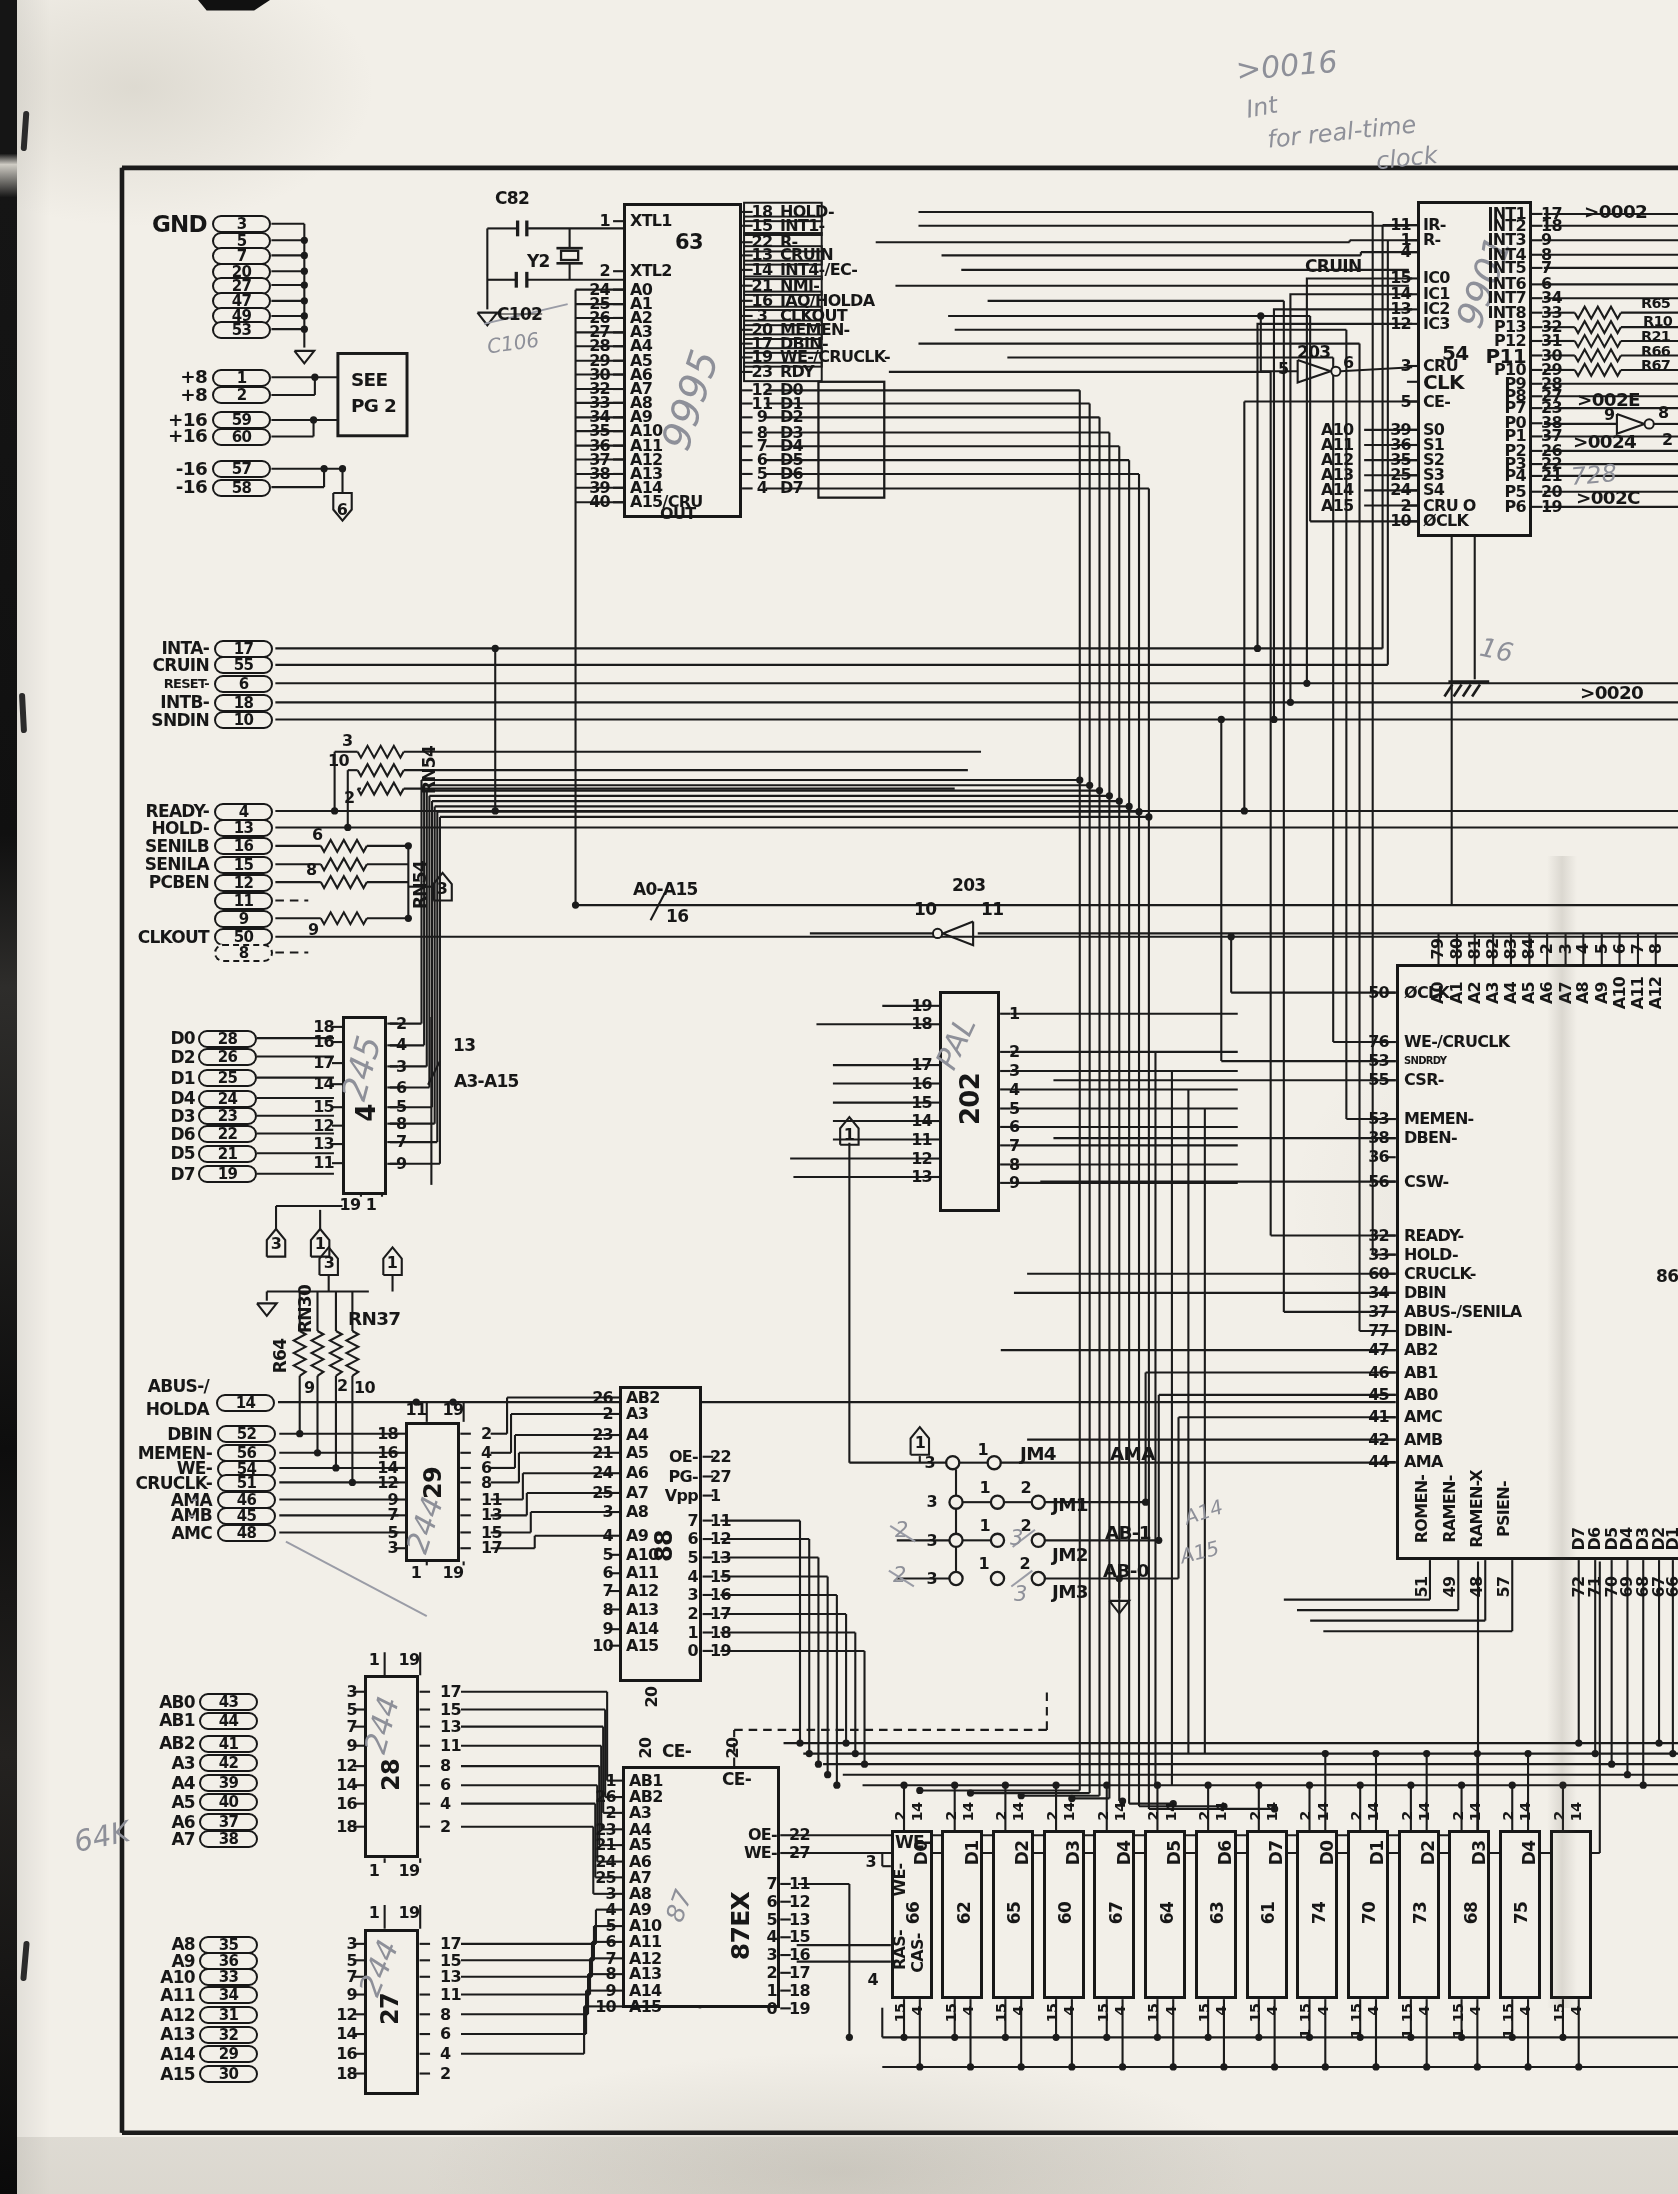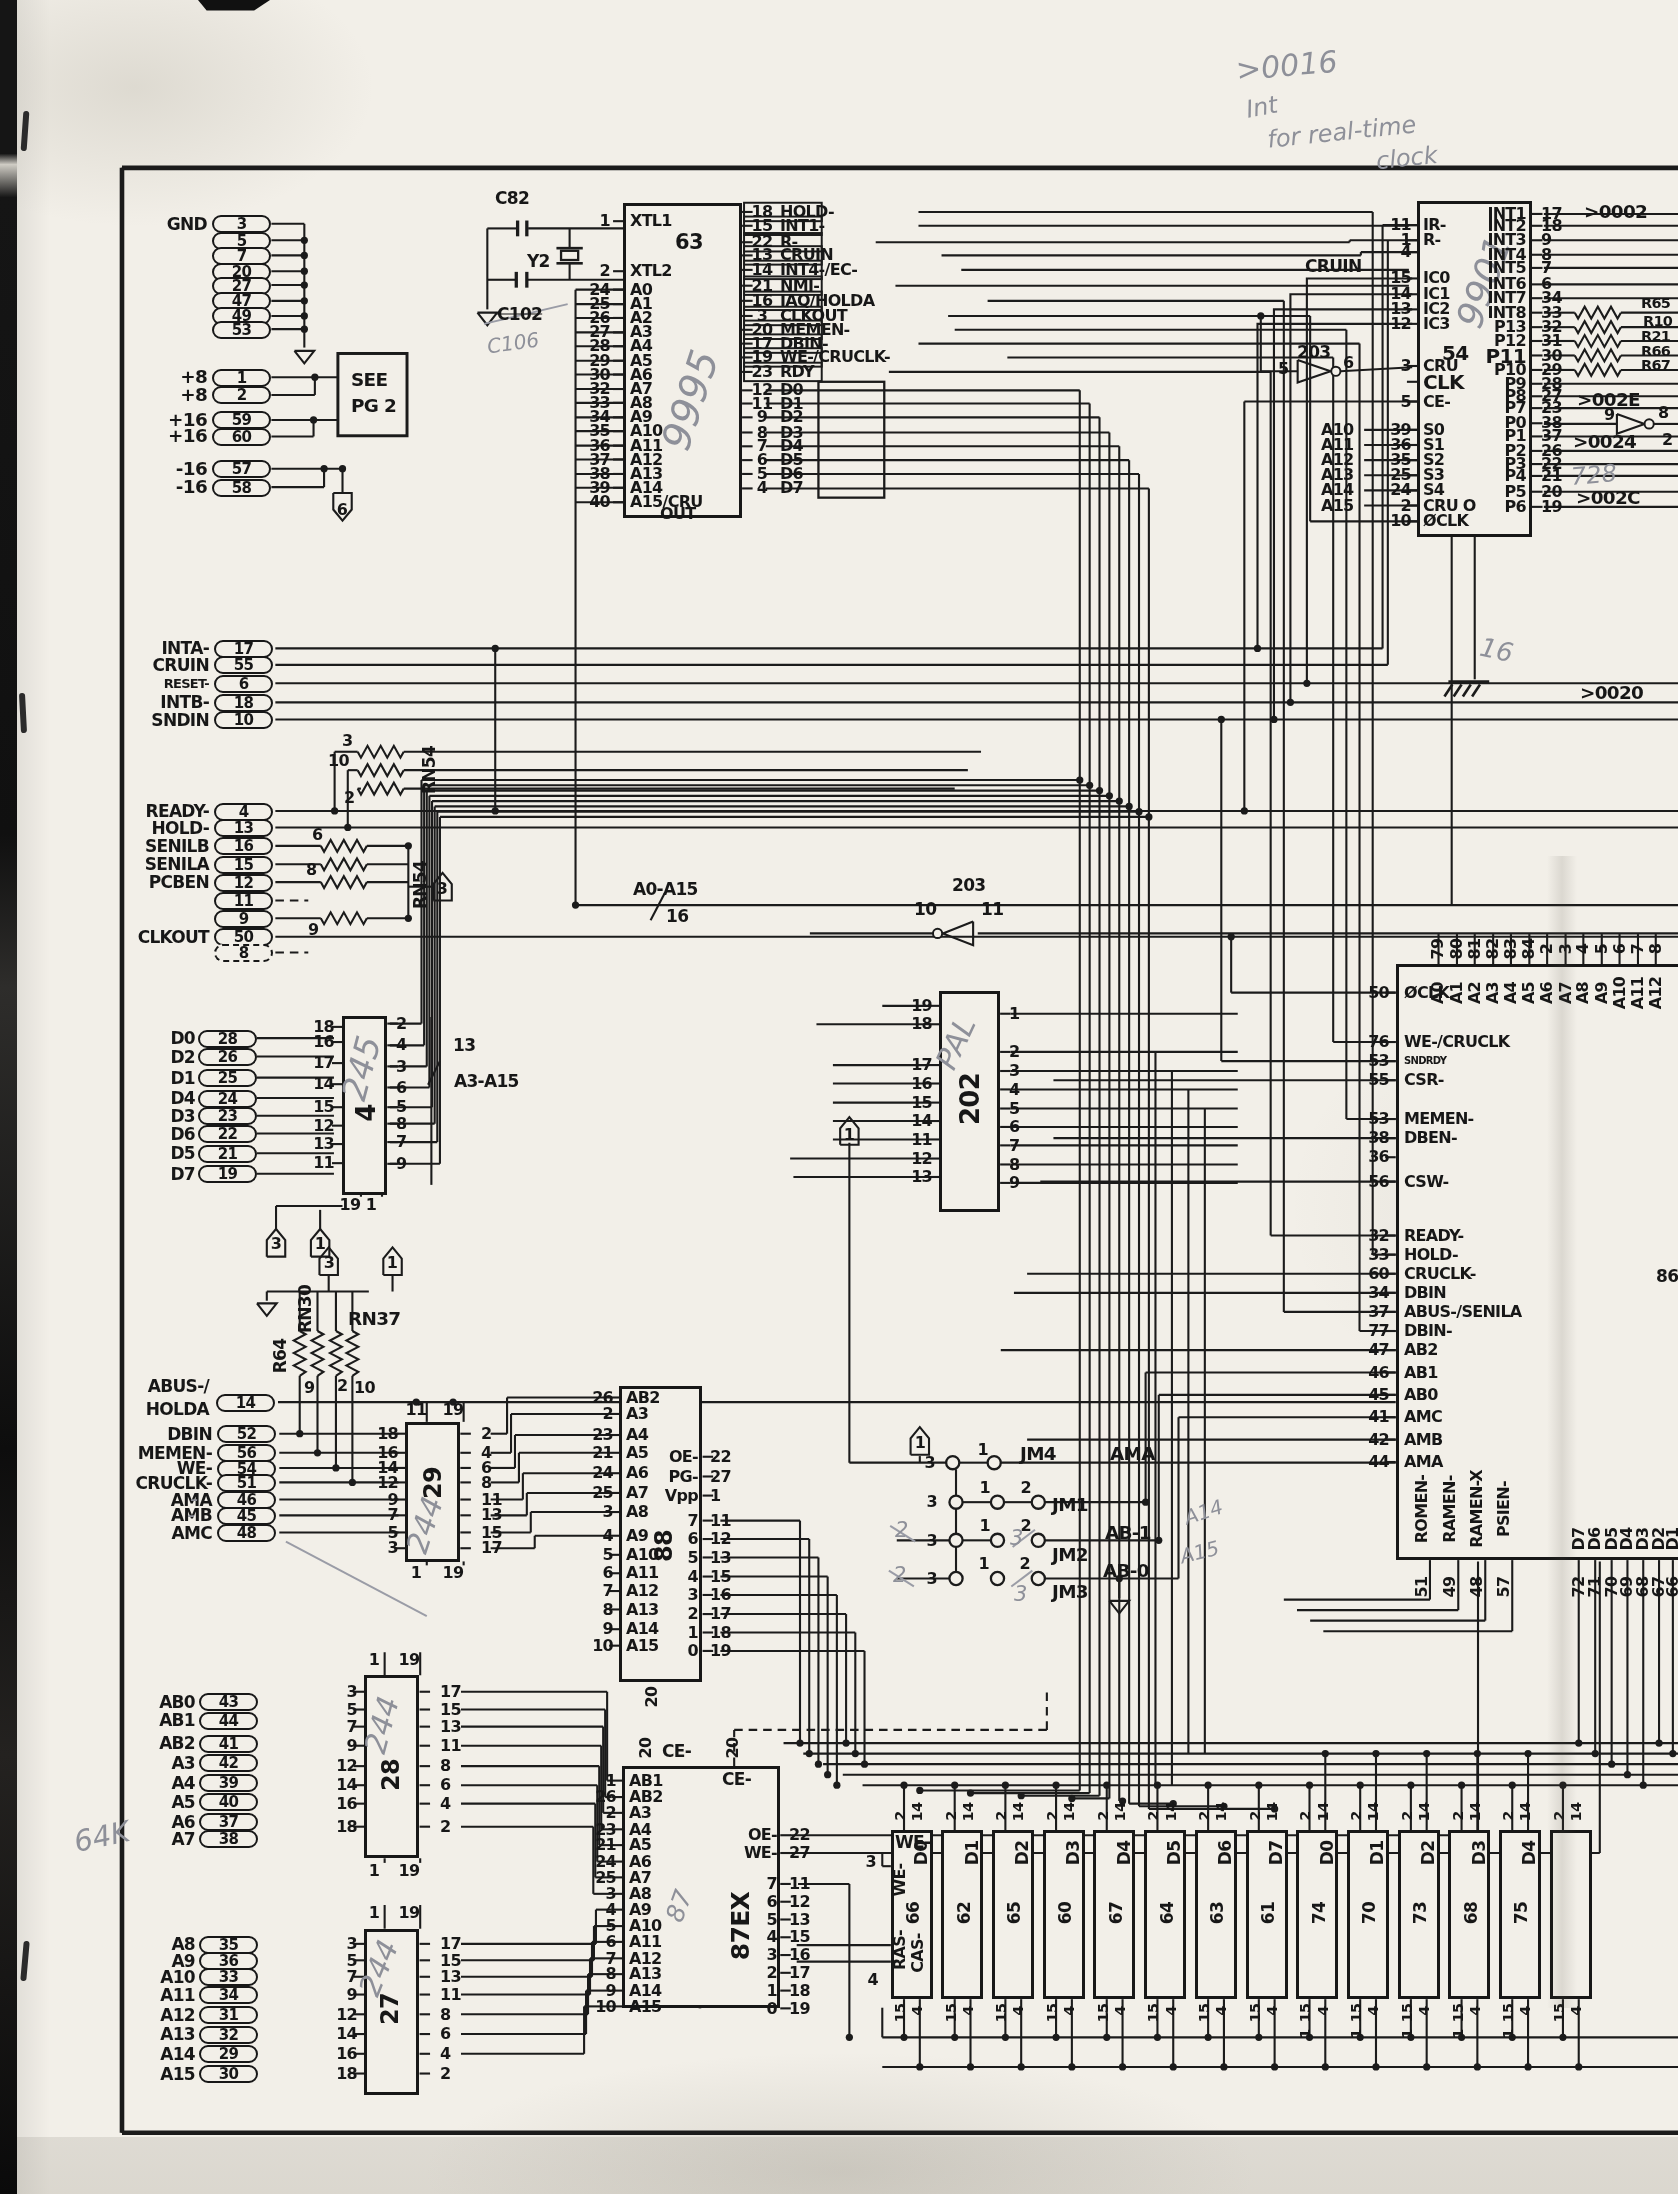--- a/index.html
+++ b/index.html
@@ -939,21 +939,21 @@
       <circle cx="1290" cy="3095" r="5.5" fill="#1b1b1b"></circle>
       <circle cx="874" cy="1375" r="5.5" fill="#1b1b1b"></circle>
       <polyline points="735,492 862,462" fill="none" stroke="#9a9ca6" stroke-width="3"></polyline>
       <polyline points="1538,2350 1572,2324" fill="none" stroke="#9a9ca6" stroke-width="3"></polyline>
       <polyline points="1536,2410 1568,2386" fill="none" stroke="#9a9ca6" stroke-width="3"></polyline>
       <polyline points="1352,2318 1390,2342" fill="none" stroke="#9a9ca6" stroke-width="3"></polyline>
       <polyline points="1350,2386 1388,2410" fill="none" stroke="#9a9ca6" stroke-width="3"></polyline>
       <polyline points="434,2342 648,2455" fill="none" stroke="#9a9ca6" stroke-width="3"></polyline>
     </svg>
   <div id="lay">
-      <div class="lbl" style="left: 207px; top: 224px; font-size: 17px; transform: translate(-100%, -50%) rotate(0deg);">GND</div>
+      <div class="lbl" style="left: 207px; top: 224px; font-size: 23px; transform: translate(-100%, -50%) rotate(0deg);">GND</div>
       <div class="lbl" style="left: 207px; top: 377px; font-size: 18.4px; transform: translate(-100%, -50%) rotate(0deg);">+8</div>
       <div class="lbl" style="left: 207px; top: 395px; font-size: 18.4px; transform: translate(-100%, -50%) rotate(0deg);">+8</div>
       <div class="lbl" style="left: 207px; top: 420px; font-size: 18.4px; transform: translate(-100%, -50%) rotate(0deg);">+16</div>
       <div class="lbl" style="left: 207px; top: 436px; font-size: 18.4px; transform: translate(-100%, -50%) rotate(0deg);">+16</div>
       <div class="lbl" style="left: 207px; top: 469px; font-size: 18.4px; transform: translate(-100%, -50%) rotate(0deg);">-16</div>
       <div class="lbl" style="left: 207px; top: 487px; font-size: 18.4px; transform: translate(-100%, -50%) rotate(0deg);">-16</div>
       <div class="lbl" style="left: 351px; top: 380px; font-size: 18.4px; transform: translate(0%, -50%) rotate(0deg);">SEE</div>
       <div class="lbl" style="left: 351px; top: 406px; font-size: 18.4px; transform: translate(0%, -50%) rotate(0deg);">PG 2</div>
       <div class="lbl" style="left: 495px; top: 198px; font-size: 17px; transform: translate(0%, -50%) rotate(0deg);">C82</div>
       <div class="lbl" style="left: 527px; top: 261px; font-size: 17px; transform: translate(0%, -50%) rotate(0deg);">Y2</div>

